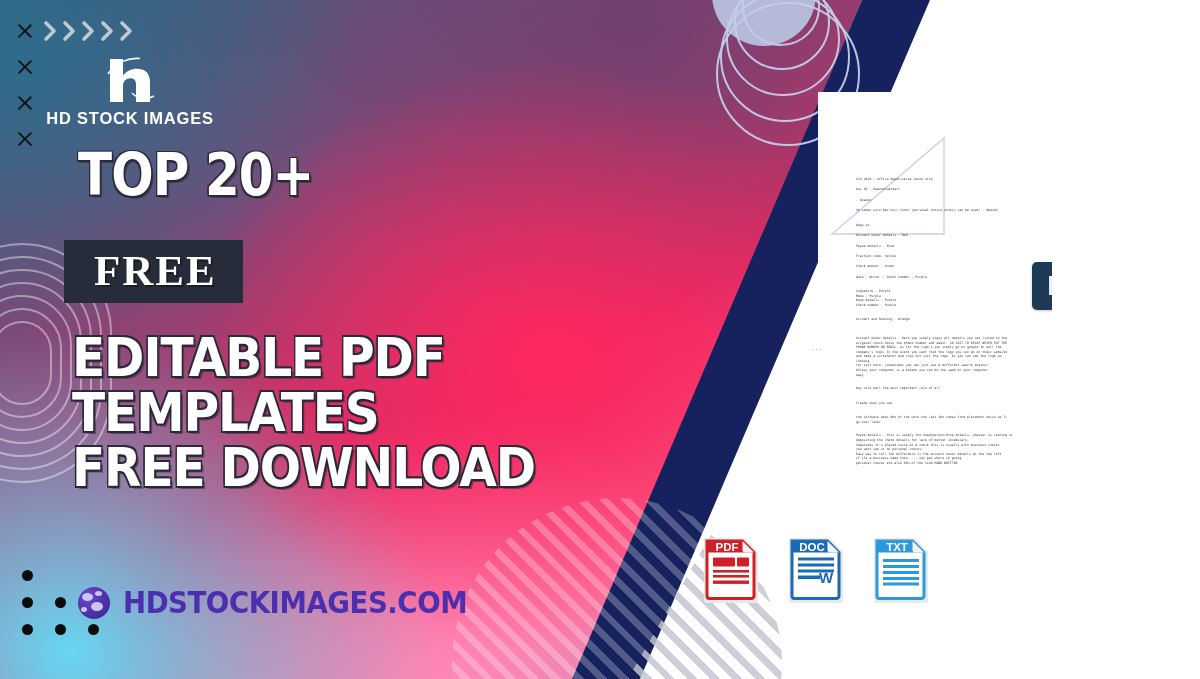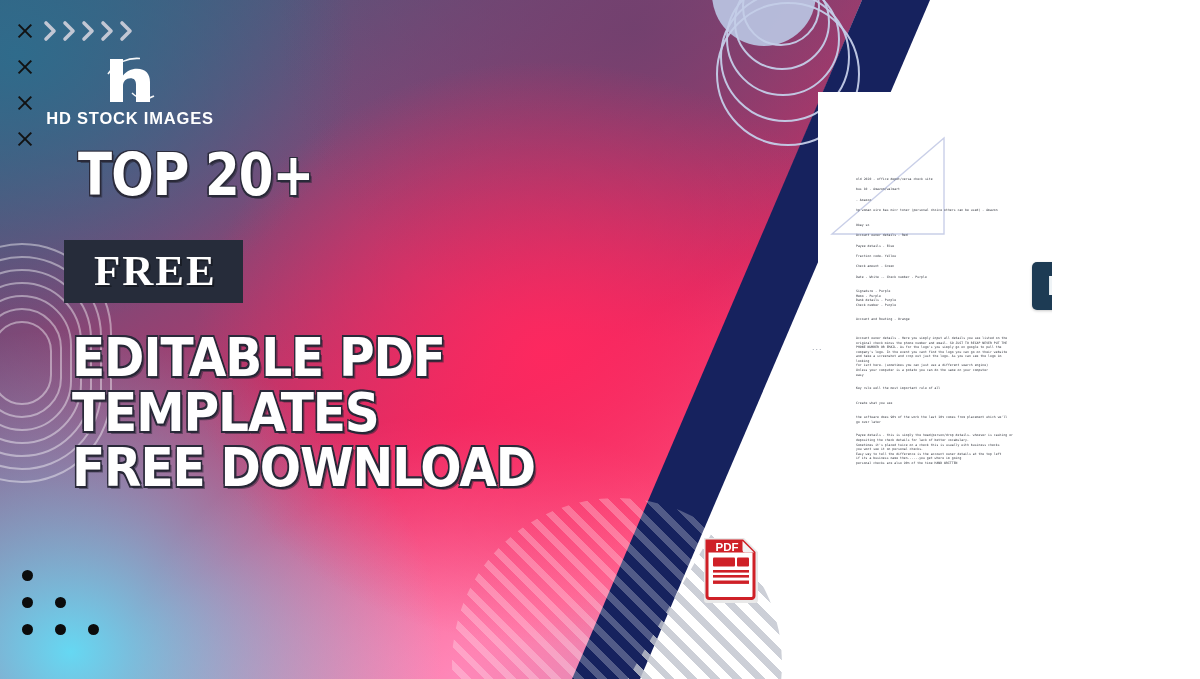--- a/index.html
+++ b/index.html
@@ -285,20 +285,29 @@
         <div class="d"></div>
         <div class="d hide"></div>
       </div>
     <div class="r">
         <div class="d"></div>
         <div class="d"></div>
         <div class="d"></div>
       </div>
   </div>
 
+  <div class="site">
+    <div class="globe">
+      <div class="land" style="left:4px;top:6px;width:11px;height:8px;"></div>
+      <div class="land" style="left:17px;top:4px;width:7px;height:5px;"></div>
+      <div class="land" style="left:13px;top:15px;width:12px;height:9px;"></div>
+      <div class="land" style="left:3px;top:20px;width:6px;height:5px;"></div>
+    </div>
+    <div class="site-url">HDSTOCKIMAGES.COM</div>
+  </div>
 
   <div class="doc">
     <div class="doc-fold">
       <svg width="130" height="110" viewBox="0 0 130 110" aria-hidden="true">
         <path d="M6 104 L118 104 L118 8 Z" fill="none" stroke="#c9cfe8" stroke-width="1.4"></path>
       </svg>
     </div>
     <div class="doc-text" id="docText"><div class="blk"><div>old 2020 - office depot/versa check site</div></div><div class="blk"><div>bus 10 - Amazon/walmart</div></div><div class="blk"><div>- Amazon</div></div><div class="blk"><div>hp woman wire bas micr toner (personal choice others can be used) - Amazon</div></div><div class="gap" style="height: 4px;"></div><div class="blk"><div>Okay so</div></div><div class="blk"><div>Account owner details - Red</div></div><div class="blk"><div>Payee details - Blue</div></div><div class="blk"><div>Fraction code- Yellow</div></div><div class="blk"><div>Check amount - Green</div></div><div class="blk"><div>Date - White -- Check number - Purple</div></div><div class="gap" style="height: 4px;"></div><div class="blk tight"><div>Signature - Purple</div><div>Memo - Purple</div><div>Bank details - Purple</div><div>Check number - Purple</div></div><div class="gap" style="height: 4px;"></div><div class="blk"><div>Account and Routing - Orange</div></div><div class="gap" style="height: 9px;"></div><div class="blk tight"><div>Account owner details - Here you simply input all details you see listed on the</div><div>original check minus the phone number and email. SO JUST TO RECAP NEVER PUT THE</div><div>PHONE NUMBER OR EMAIL. As for the logo's you simply go on google to pull the</div><div>company's logo. In the event you cant find the logo you can go on their website</div><div>and take a screenshot and crop out just the logo. As you can see the logo im</div><div>looking</div><div>for isnt here. (sometimes you can just use a different search engine)</div><div>Unless your computer is a potato you can do the same on your computer</div><div>easy</div></div><div class="gap" style="height: 4px;"></div><div class="blk"><div>Key rule well the most important rule of all</div></div><div class="gap" style="height: 4px;"></div><div class="blk"><div>Create what you see</div></div><div class="gap" style="height: 4px;"></div><div class="blk tight"><div>the software does 90% of the work the last 10% comes from placement which we'll</div><div>go over later</div></div><div class="gap" style="height: 4px;"></div><div class="blk tight"><div>Payee details - this is simply the head/person/drop details. whoever is cashing or</div><div>depositing the check details for lack of better vocabulary.</div><div>Sometimes it's placed twice on a check this is usually with business checks</div><div>you wont see it on personal checks.</div><div>Easy way to tell the difference is the account owner details at the top left</div><div>if its a business name then......you get where im going</div><div>personal checks are also 90% of the time HAND WRITTEN</div></div></div>
   </div>
 
@@ -315,20 +324,46 @@
         <path d="M5 7 h35.5 l11.5 11.5 V62 a2.5 2.5 0 0 1 -2.5 2.5 H7.5 A2.5 2.5 0 0 1 5 62 Z" fill="#ffffff" stroke="#cf2027" stroke-width="3"></path>
         <path d="M5 7 h35.5 l11.5 11.5 H5 Z" fill="#cf2027"></path>
         <text x="25" y="16.5" font-family="Liberation Sans, sans-serif" font-size="11.5" font-weight="bold" fill="#ffffff" text-anchor="middle">PDF</text>
         <path d="M40.5 7 L52 18.5 H43 a2.5 2.5 0 0 1 -2.5 -2.5 Z" fill="#f3f3f3"></path>
         <rect x="11" y="23.5" width="22" height="9" rx="1" fill="#cf2027"></rect>
              <rect x="35" y="23.5" width="12" height="9" rx="1" fill="#cf2027"></rect>
              <rect x="11" y="36" width="36" height="2.6" fill="#cf2027"></rect>
              <rect x="11" y="41" width="36" height="2.6" fill="#cf2027"></rect>
              <rect x="11" y="46.5" width="36" height="3.4" fill="#cf2027"></rect>
       </svg></div>
+      <div class="fi">
+      <svg width="58" height="72" viewBox="0 0 58 72">
+        <path d="M2 4 h40 l14 14 v48 a3 3 0 0 1 -3 3 H5 a3 3 0 0 1 -3 -3 Z" fill="#e9e9e9"></path>
+        <path d="M5 7 h35.5 l11.5 11.5 V62 a2.5 2.5 0 0 1 -2.5 2.5 H7.5 A2.5 2.5 0 0 1 5 62 Z" fill="#ffffff" stroke="#1a6bb5" stroke-width="3"></path>
+        <path d="M5 7 h35.5 l11.5 11.5 H5 Z" fill="#1a6bb5"></path>
+        <text x="25" y="16.5" font-family="Liberation Sans, sans-serif" font-size="11.5" font-weight="bold" fill="#ffffff" text-anchor="middle">DOC</text>
+        <path d="M40.5 7 L52 18.5 H43 a2.5 2.5 0 0 1 -2.5 -2.5 Z" fill="#f3f3f3"></path>
+        <rect x="11" y="23.5" width="36" height="3" fill="#1a6bb5"></rect>
+             <rect x="11" y="29.5" width="36" height="3" fill="#1a6bb5"></rect>
+             <rect x="11" y="35.5" width="36" height="3" fill="#1a6bb5"></rect>
+             <rect x="11" y="41.5" width="22" height="3.6" fill="#1a6bb5"></rect>
+             <text x="39" y="49" font-family="Liberation Sans, sans-serif" font-size="15" font-weight="bold" fill="#1a6bb5" text-anchor="middle">W</text>
+      </svg></div>
+      <div class="fi">
+      <svg width="58" height="72" viewBox="0 0 58 72">
+        <path d="M2 4 h40 l14 14 v48 a3 3 0 0 1 -3 3 H5 a3 3 0 0 1 -3 -3 Z" fill="#e9e9e9"></path>
+        <path d="M5 7 h35.5 l11.5 11.5 V62 a2.5 2.5 0 0 1 -2.5 2.5 H7.5 A2.5 2.5 0 0 1 5 62 Z" fill="#ffffff" stroke="#2a9bd8" stroke-width="3"></path>
+        <path d="M5 7 h35.5 l11.5 11.5 H5 Z" fill="#2a9bd8"></path>
+        <text x="25" y="16.5" font-family="Liberation Sans, sans-serif" font-size="11.5" font-weight="bold" fill="#ffffff" text-anchor="middle">TXT</text>
+        <path d="M40.5 7 L52 18.5 H43 a2.5 2.5 0 0 1 -2.5 -2.5 Z" fill="#f3f3f3"></path>
+        <rect x="11" y="25" width="36" height="3" fill="#2a9bd8"></rect>
+             <rect x="11" y="31" width="36" height="3" fill="#2a9bd8"></rect>
+             <rect x="11" y="37" width="36" height="3" fill="#2a9bd8"></rect>
+             <rect x="11" y="43" width="36" height="3" fill="#2a9bd8"></rect>
+             <rect x="11" y="48.5" width="36" height="3" fill="#2a9bd8"></rect>
+      </svg></div>
     </div>
 
   <div class="dots-tr">
     <div class="r">
         <div class="d"></div>
         <div class="d"></div>
       </div>
     <div class="r">
         <div class="d" style="visibility:hidden"></div>
         <div class="d"></div>

